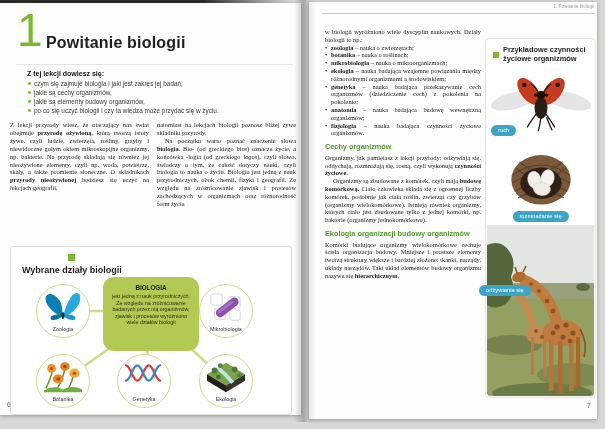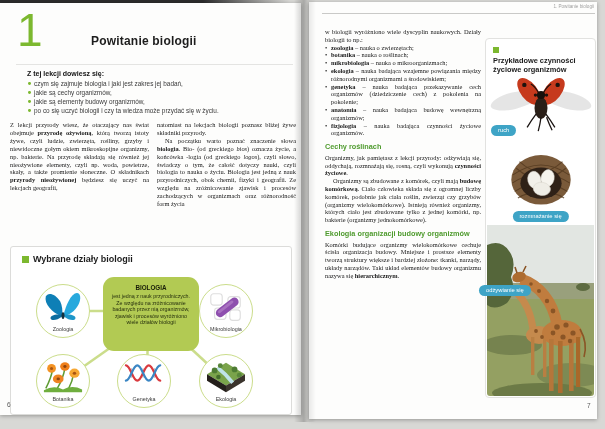--- a/index.html
+++ b/index.html
@@ -31,21 +31,21 @@
     background:linear-gradient(to right,#2c2c2c 70%,rgba(44,44,44,0));
   }
 
   
   .chapter-number{
     position:absolute;left:17px;top:2px;
     font-size:46px;line-height:1.1;color:#7cb82f;font-weight:normal;
   }
   .chapter-title{
     position:absolute;left:46px;top:31px;
-    font-size:12px;font-weight:bold;color:#1d1d1d;letter-spacing:.2px;margin-left:45px;
+    font-size:16px;font-weight:bold;color:#1d1d1d;letter-spacing:.2px;
   }
   .title-rule{position:absolute;left:16px;top:61px;width:277px;height:1px;background:#e4e4e2;}
 
   .lesson-intro{position:absolute;left:27px;top:67px;width:262px;}
   .lesson-intro h4{margin:0 0 2px 0;font-size:7px;color:#141414;}
   .lesson-intro ul{margin:0;padding:0;list-style:none;}
   .lesson-intro li{
     position:relative;padding-left:7px;font-size:6.4px;line-height:9px;color:#3a3a3a;
   }
   .lesson-intro li::before{
@@ -67,21 +67,21 @@
   }
   .tcol p.indent{text-indent:8px;}
 
   
   .diagram{
     position:absolute;left:10px;top:243px;width:280px;height:167px;
     border:1px solid #dcdcda;border-radius:3px;background:#fff;
   }
   .diagram-heading{
     position:absolute;left:11px;top:7px;display:flex;align-items:center;gap:4px;
-    font-size:9px;font-weight:bold;color:#1d1d1d;
+    font-size:9px;font-weight:bold;color:#1d1d1d;flex-direction:column;
   }
   .green-square{width:7px;height:7px;background:#7cb82f;flex:0 0 auto;}
   .connectors{position:absolute;left:0;top:0;}
   .center-box{
     position:absolute;left:92px;top:30px;width:96px;height:74px;border-radius:11px;
     background:#b2ca53;padding:7px 6px 0 6px;box-sizing:border-box;text-align:center;z-index:2;
   }
   .center-box .cb-title{font-size:6.3px;font-weight:bold;color:#181d08;margin-bottom:2px;}
   .center-box .cb-text{font-size:5.3px;line-height:6.6px;color:#27300e;}
   .node{
@@ -127,22 +127,22 @@
     margin:6px 0 2px 0;font-family:"Liberation Sans",sans-serif;
     font-size:7.3px;line-height:8.6px;color:#4f9b2e;font-weight:bold;text-align:left;
   }
 
   
   .sidebar-card{
     position:absolute;left:176px;top:36px;width:111px;height:360px;
     border:1px solid #e2e2e0;border-radius:4px;background:#fff;box-sizing:border-box;
   }
   .sidebar-heading{
-    display:flex;gap:4px;align-items:flex-start;padding:7px 6px 2px 7px;
-    font-size:7.4px;line-height:8.8px;font-weight:bold;color:#1d1d1d;flex-direction:column;
+    display:flex;gap:4px;align-items:center;padding:7px 6px 2px 7px;
+    font-size:7.4px;line-height:8.8px;font-weight:bold;color:#1d1d1d;
   }
   .sidebar-heading .green-square{margin-top:1px;width:6px;height:6px;}
   .fig-ladybug{position:absolute;left:3px;top:32px;width:104px;height:74px;}
   .fig-nest{position:absolute;left:22px;top:110px;width:66px;height:60px;}
   .pill{
     position:absolute;background:#3ea4c6;color:#fff;font-size:5.8px;line-height:1;
     padding:2.5px 7px;border-radius:8px;white-space:nowrap;z-index:4;
   }
   .pill-ruch{left:5px;top:86px;}
   .pill-rozmnazanie{left:50%;transform:translateX(-50%);top:172px;}
@@ -284,21 +284,21 @@
     <ul class="disciplines">
         <li><b>zoologia</b> – nauka o zwierzętach;</li>
         <li><b>botanika</b> – nauka o roślinach;</li>
         <li><b>mikrobiologia</b> – nauka o mikroorganizmach;</li>
         <li><b>ekologia</b> – nauka badająca wzajemne powiązania między różnorodnymi organizmami a środowiskiem;</li>
         <li><b>genetyka</b> – nauka badająca przekazywanie cech organizmów (dziedziczenie cech) z pokolenia na pokolenie;</li>
         <li><b>anatomia</b> – nauka badająca budowę wewnętrzną organizmów;</li>
         <li><b>fizjologia</b> – nauka badająca czynności życiowe organizmów.</li>
       </ul>
 
-    <h3 class="rp-heading">Cechy roślinach</h3>
+    <h3 class="rp-heading">Cechy organizmów</h3>
     <p><span>Organizmy, jak pamiętasz z lekcji przyrody: odżywiają się, oddychają, rozmnażają się, rosną, czyli wykonują </span><span class="seg-b">czynności życiowe</span><span>.</span></p>
     <p class="indent"><span>Organizmy są zbudowane z komórek, czyli mają </span><span class="seg-b">budowę komórkową</span><span>. Ciało człowieka składa się z ogromnej liczby komórek, podobnie jak ciała roślin, zwierząt czy grzybów (organizmy wielokomórkowe). Istnieją również organizmy, których ciało jest zbudowane tylko z jednej komórki, np. bakterie (organizmy jednokomórkowe).</span></p>
 
     <h3 class="rp-heading">Ekologia organizacji budowy organizmów</h3>
     <p><span>Komórki budujące organizmy wielokomórkowe cechuje ścisła organizacja budowy. Mniejsze i prostsze elementy tworzą struktury większe i bardziej złożone: tkanki, narządy, układy narządów. Taki układ elementów budowy organizmu nazywa się </span><span class="seg-b">hierarchicznym</span><span>.</span></p>
   </div>
 
   <div class="sidebar-card">
     <div class="sidebar-heading">
       <span class="green-square"></span>

